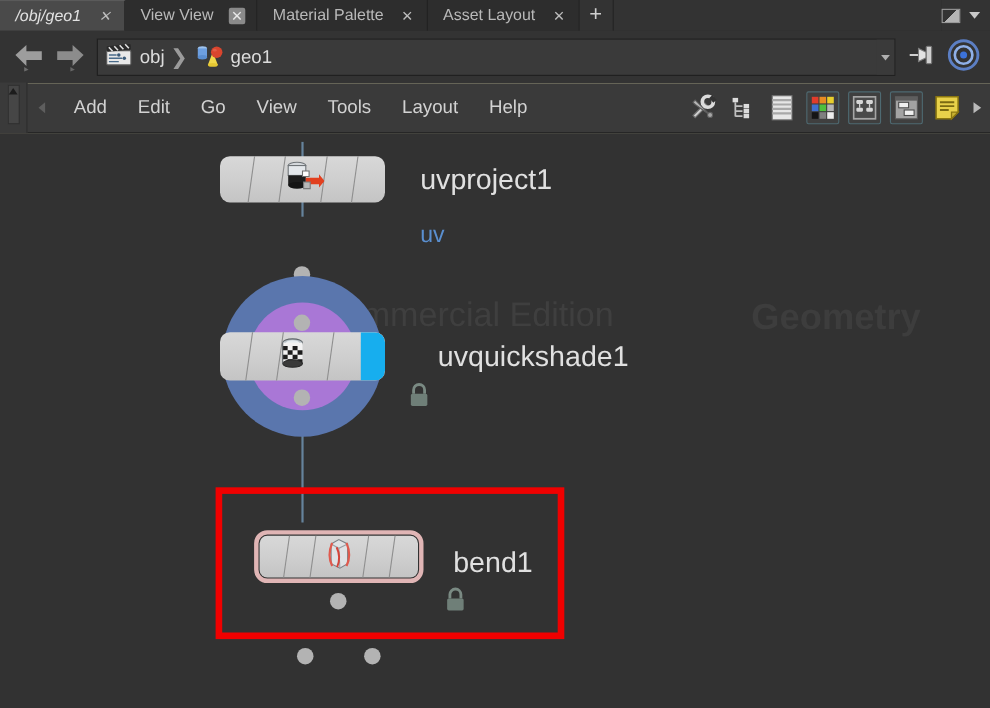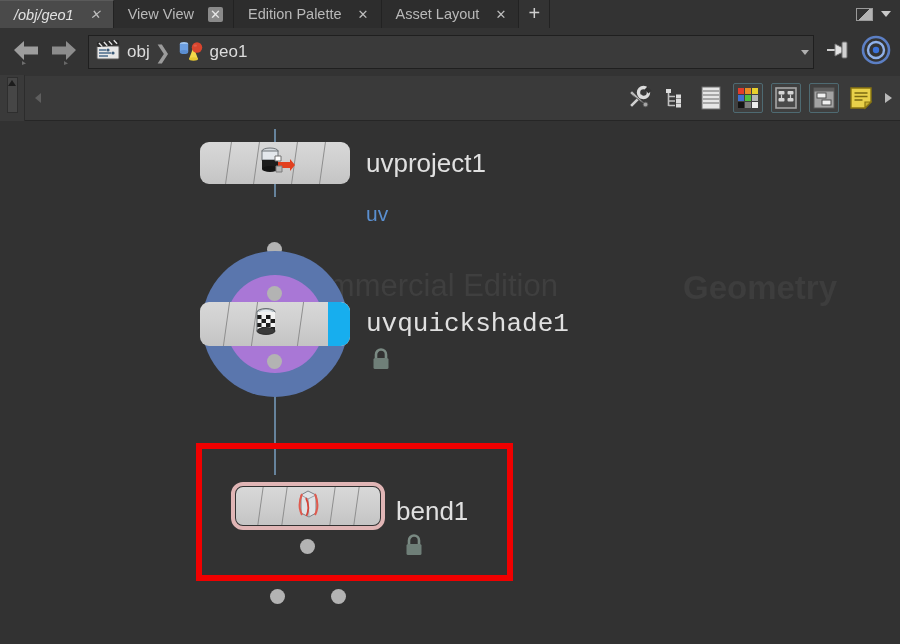--- a/index.html
+++ b/index.html
@@ -288,20 +288,21 @@
     left: 50%;
     top: 50%;
     transform: translate(-50%, -50%);
     pointer-events: none;
   }
   .node-label {
     position: absolute;
     font-size: 26px;
     color: #e0e0e0;
     white-space: nowrap;
+    margin-left: 16px;
   }
   .lock-icon { position: absolute; }
 
   .flag-strip {
     position: absolute;
     right: 0; top: 0;
     height: 100%;
     width: 22px;
     background: #17aeee;
     border-radius: 0 9px 9px 0;
@@ -339,21 +340,21 @@
       <span class="tab-label">/obj/geo1</span>
       <span class="tab-close">✕</span>
     </div>
 
     <div class="tab">
       <span class="tab-label">View View</span>
       <span class="tab-close" style="background:#8a8a8a;color:#e8e8e8;">✕</span>
     </div>
 
     <div class="tab">
-      <span class="tab-label">Edition Palette</span>
+      <span class="tab-label">Material Palette</span>
       <span class="tab-close">✕</span>
     </div>
 
     <div class="tab">
       <span class="tab-label">Asset Layout</span>
       <span class="tab-close">✕</span>
     </div>
 
     <div class="tab-add">+</div>
 
@@ -441,20 +442,29 @@
   <div class="menubar">
 
     <div class="menu-gutter">
       <div class="gutter-grip">
         <div class="gutter-tri"></div>
       </div>
     </div>
 
     <div class="menu-scroll-left"></div>
 
+    <div class="menus">
+      <div class="menu-item">Add</div>
+      <div class="menu-item">Edit</div>
+      <div class="menu-item">Go</div>
+      <div class="menu-item">View</div>
+      <div class="menu-item">Tools</div>
+      <div class="menu-item">Layout</div>
+      <div class="menu-item">Help</div>
+    </div>
 
     <div class="menubar-spacer"></div>
 
     <div class="toolicons">
 
       <div class="toolbtn">
         <svg width="26" height="26" viewBox="0 0 26 26">
           <path d="M4 20 L15 9 L17 11 L6 22 Z" fill="#cfcfcf" stroke="#6a6a6a"></path>
           <circle cx="17.5" cy="7.5" r="5" fill="none" stroke="#dcdcdc" stroke-width="3.4"></circle>
           <path d="M20 3 L24 7" stroke="#333" stroke-width="4"></path>
@@ -583,21 +593,21 @@
                      M8 18 h4.5 v4 H8 Z M17 18 h4.5 v4 H17 Z
                      M12.5 22 h4.5 v4 h-4.5 Z M21.5 22 h4.5 v4 h-4.5 Z" fill="#1d1d1d"></path>
             <ellipse cx="17" cy="26" rx="9" ry="3.4" fill="#3a3a3a" stroke="#2a2a2a"></ellipse>
             <path d="M8 7 a9 3.4 0 0 0 0 0.2 v19" stroke="#5e6468" fill="none"></path>
           </svg>
         </div>
       </div>
 
       <div class="dot" style="left:267px; top:233px;"></div>
 
-      <div class="node-label" style="left:366px; top:188px;font-family:Liberation Mono, monospace;">uvquickshade1</div>
+      <div class="node-label" style="left:382px; top:188px;">uvquickshade1</div>
 
       <div class="lock-icon" style="left:370px; top:226px;">
         <svg width="22" height="24" viewBox="0 0 22 24">
           <path d="M6 11 V7.5 a5 5 0 0 1 10 0 V11" fill="none" stroke="#7a8a83" stroke-width="2.6"></path>
           <rect x="3.5" y="11" width="15" height="11" rx="1.5" fill="#6f7f78"></rect>
         </svg>
       </div>
     </div>
 
     <div>

